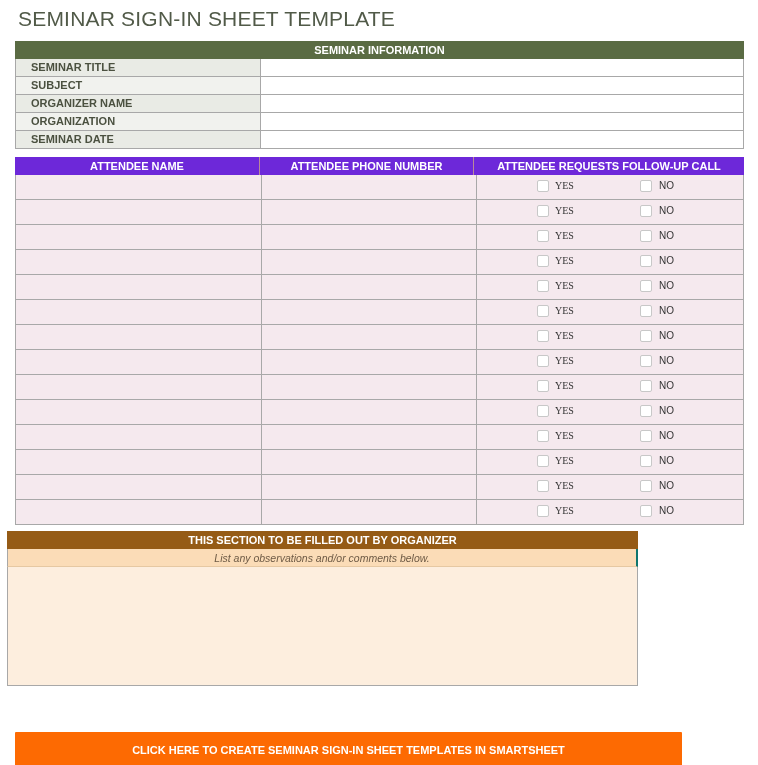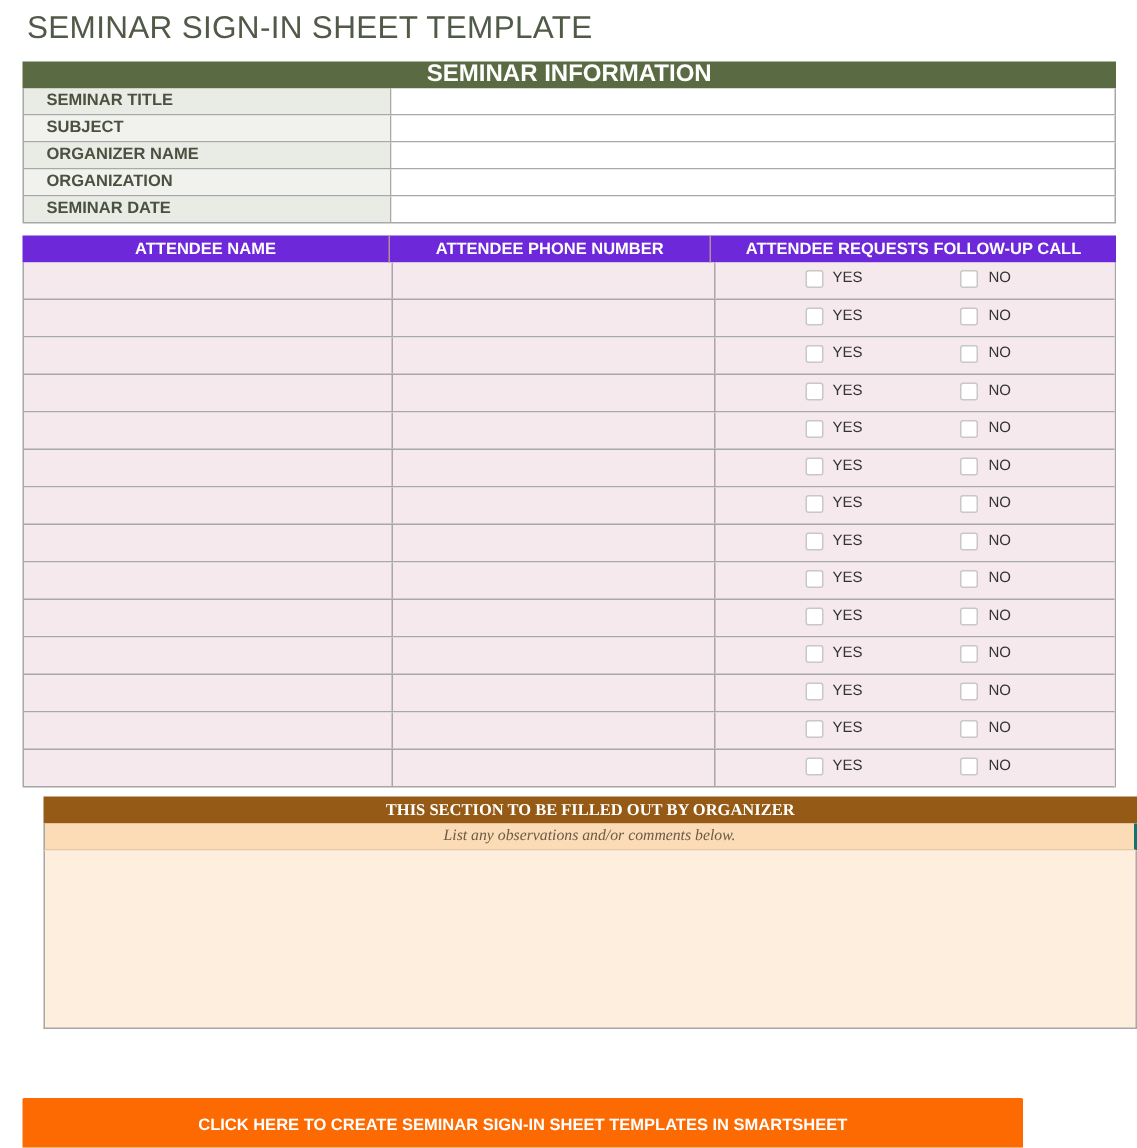--- a/index.html
+++ b/index.html
@@ -2,21 +2,21 @@
 <html><head>
 <meta charset="utf-8">
 <style>
   html, body { margin:0; padding:0; background:#ffffff; }
   body { width:758px; height:765px; position:relative; overflow:hidden;
          font-family:"Liberation Sans", sans-serif; }
   .title { position:absolute; left:18px; top:7px; font-size:21px; font-weight:normal;
            color:#515a48; letter-spacing:0.2px; white-space:nowrap; }
   
   .info { position:absolute; left:15px; top:41px; width:729px; }
-  .info-head { height:18px; background:#5a6b43; color:#fff; font-size:16px; font-weight:bold;
+  .info-head { height:18px; background:#5a6b43; color:#fff; font-size:11px; font-weight:bold;
                text-align:center; line-height:18px; }
   .info-row { height:18px; display:flex; border-bottom:1px solid #a8a8a8; box-sizing:border-box; }
   .info-row .lbl { width:245px; box-sizing:border-box; padding-left:15px; font-size:11px; font-weight:bold;
                    color:#4b5140; line-height:17px; border-right:1px solid #a8a8a8; }
   .info-row:nth-child(odd) .lbl { background:#e9ebe5; }
   .info-row:nth-child(even) .lbl { background:#f1f2ee; }
   .info-row .val { flex:1; background:#fff; border-right:1px solid #a8a8a8; }
   .info-rows { border-left:1px solid #a8a8a8; }
   
   .att { position:absolute; left:15px; top:157px; width:729px; }
@@ -27,24 +27,24 @@
   .c2 { width:214px; border-right:1px solid #b98a98; }
   .c3 { flex:1; }
   .att-rows { border-left:1px solid #a8a8a8; border-right:1px solid #a8a8a8; }
   .att-row { height:25px; display:flex; background:#f5e9ee; border-bottom:1px solid #a8a8a8;
              box-sizing:border-box; }
   .att-row .c1, .att-row .c2 { border-right:1px solid #a8a8a8; }
   .att-row .c3 { position:relative; }
   .cb { position:absolute; top:5px; width:12px; height:12px; background:#fff;
         border:1px solid #c8c8c8; border-radius:2px; box-sizing:border-box; }
   .cb-lbl { position:absolute; top:5px; font-size:10px; color:#333; line-height:12px; }
-  .yes-cb { left:60px; } .yes-lbl { left:78px; }
+  .yes-cb { left:60px; } .yes-lbl { left:78px;font-family:Liberation Serif, serif; }
   .no-cb { left:163px; } .no-lbl { left:182px; }
   
-  .org { position:absolute; left:29px; top:531px; width:729px;font-family:Liberation Serif, serif; }
+  .org { position:absolute; left:7px; top:531px; width:631px; }
   .org-head { height:18px; background:#955b16; color:#fff; font-size:11px; font-weight:bold;
               text-align:center; line-height:18px; }
   .org-sub { height:18px; background:#fbdcb7; color:#6d5a45; font-size:10.5px; font-style:italic;
              text-align:center; line-height:18px; border-left:1px solid #a8a8a8; border-right:2px solid #0f766e;
              border-bottom:1px solid #e6c8a2; box-sizing:border-box; }
   .org-body { height:119px; background:#fdeede; border:1px solid #a8a8a8; border-top:none; box-sizing:border-box; }
   
   .cta { position:absolute; left:15px; top:732px; width:667px; height:36px; background:#fd6a02;
          color:#fff; font-size:11px; font-weight:bold; text-align:center; line-height:36px;
          cursor:pointer; border-radius:1px; }

